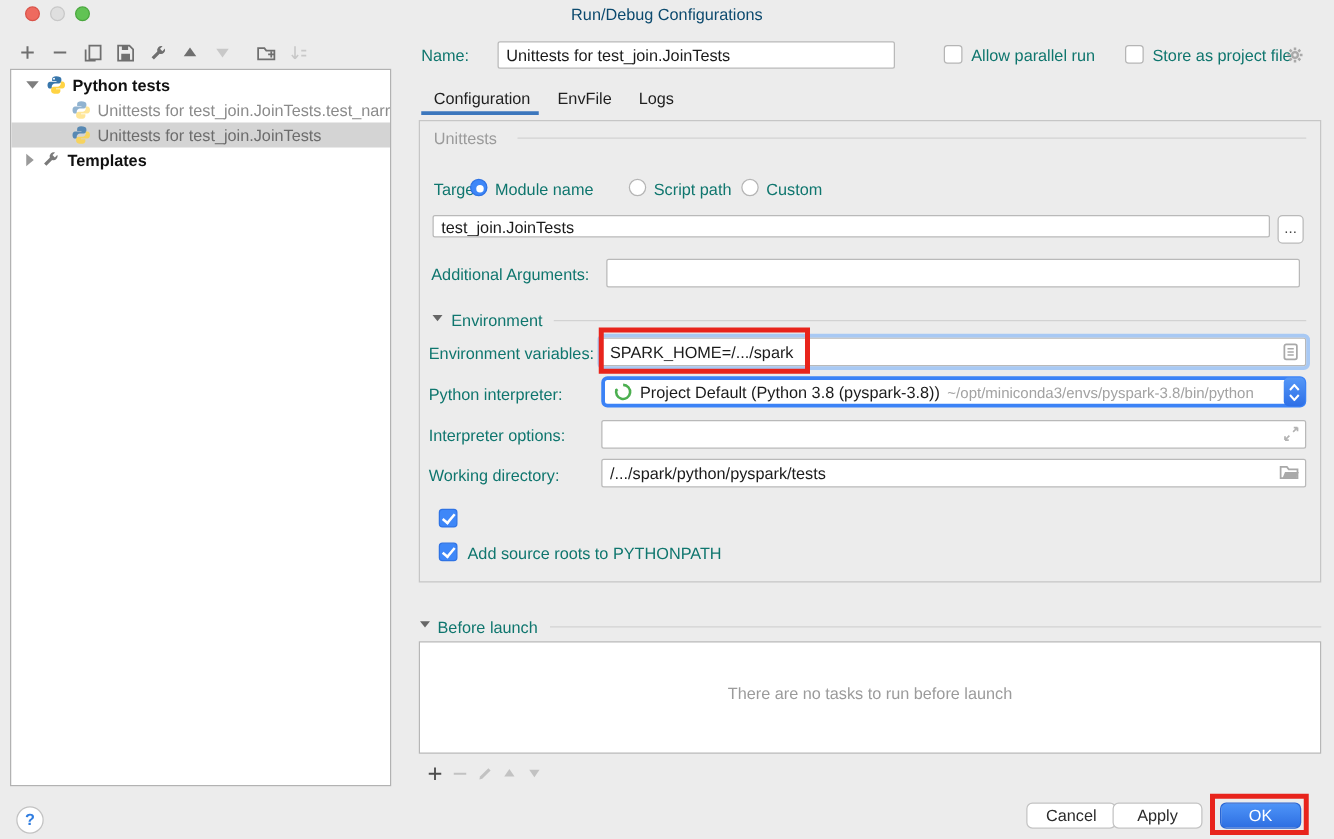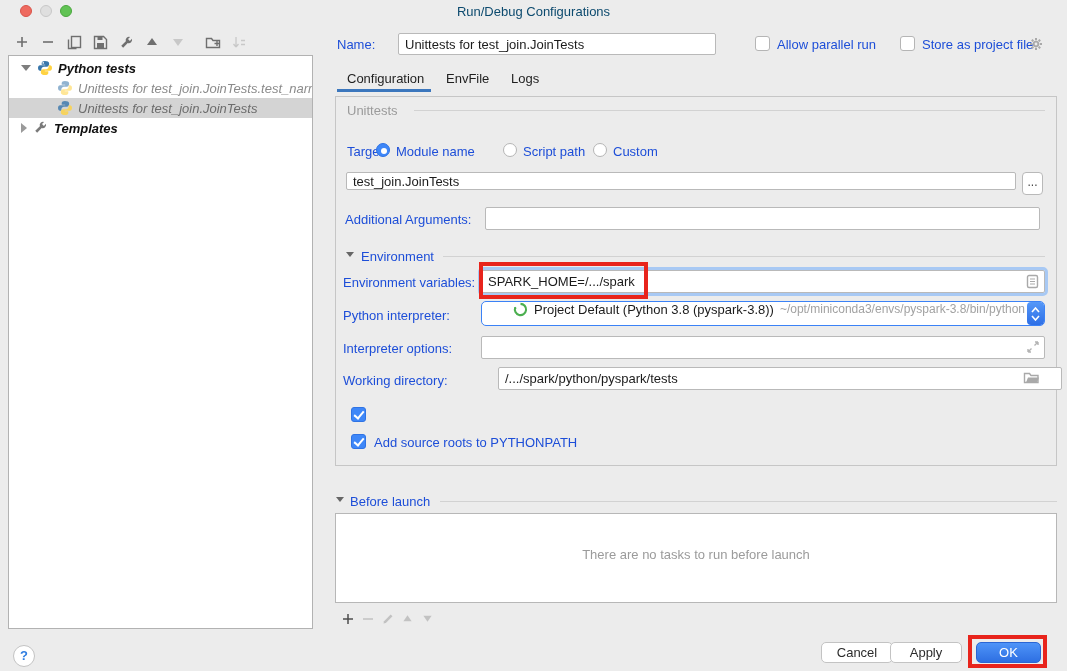--- a/index.html
+++ b/index.html
@@ -17,36 +17,36 @@
   .tl.min   { left:40px; background:#dfdfdf; border:1px solid #c8c8c8; }
   .tl.zoom  { left:60px; background:#61c354; border:1px solid #4aa73e; }
   .title { position:absolute; left:0; right:0; top:4px; text-align:center; color:#0c4a6e; }
 
   
   .side-toolbar { position:absolute; left:14px; top:34px; display:flex; align-items:center; gap:10px; height:16px; }
   .tbi { width:16px; height:16px; display:flex; align-items:center; justify-content:center; }
   .tbi.gap { margin-left:9px; }
   .tree-box {
     position:absolute; left:8px; top:55px; width:305px; height:574px;
-    background:#ffffff; border:1px solid #b2b2b2; overflow:hidden; padding-top:2px;font-style:italic;
+    background:#ffffff; border:1px solid #b2b2b2; overflow:hidden; padding-top:2px;
   }
   .trow { height:20px; display:flex; align-items:center; white-space:nowrap; overflow:hidden; }
   .trow .twisty { width:0; height:0; margin-left:12px; }
   .twisty.down { border-left:5px solid transparent; border-right:5px solid transparent; border-top:6px solid #7e7e7e; }
   .twisty.right { border-top:5px solid transparent; border-bottom:5px solid transparent; border-left:6px solid #9a9a9a; }
   .trow .ticon { width:16px; height:16px; margin-left:6px; flex:0 0 auto; }
   .trow .tlabel { margin-left:5px; }
   .trow.parent .tlabel { font-weight:bold; color:#111; }
   .trow.child { padding-left:42px; }
   .trow.child .tlabel { color:#8b8b8b; }
   .trow.selected { background:#d4d4d4; }
   .trow.selected .tlabel { color:#6c6c6c; }
 
   
-  .lbl { position:absolute; color:#1d4ed8; }
+  .lbl { position:absolute; color:#0f766e; }
   .field {
     position:absolute; background:#fff; border:1px solid #b9b9b9; border-radius:2px;
     font-family:"Liberation Sans", sans-serif; font-size:13px; color:#1b1b1b;
     padding:0 6px; outline:none;
   }
   .cb { position:absolute; width:15px; height:15px; background:#fff; border:1px solid #b5b5b5; border-radius:3px; }
   .cb.checked { background:#3e87f8; border:1px solid #2f73e4; }
   .cb.checked::after {
     content:""; position:absolute; left:4px; top:1px; width:4px; height:8px;
     border:solid #fff; border-width:0 2px 2px 0; transform:rotate(40deg);
@@ -61,22 +61,22 @@
   .sect-line { position:absolute; height:1px; background:#d2d2d2; }
   .sect-title { position:absolute; color:#9b9b9b; }
   .radio { position:absolute; width:14px; height:14px; border-radius:50%; background:#fff; border:1px solid #b5b5b5; }
   .radio.sel { background:#3e87f8; border:1px solid #2f73e4; }
   .radio.sel::after { content:""; position:absolute; left:4px; top:4px; width:6px; height:6px; border-radius:50%; background:#fff; }
   .mini-btn {
     position:absolute; background:#fff; border:1px solid #b9b9b9; border-radius:4px;
     text-align:center; color:#444; font-size:12px; line-height:19px;
   }
   .combo {
-    position:absolute; background:#fff; border:1px solid #3b82f6; border-radius:5px;
-    display:flex; align-items:flex-start; overflow:hidden;padding-left:24px;
+    position:absolute; background:#fff; border:3px solid #3b82f6; border-radius:5px;
+    display:flex; align-items:center; overflow:hidden;
   }
   .combo .ival { margin-left:6px; color:#1b1b1b; white-space:nowrap; }
   .combo .ipath { margin-left:6px; color:#a2a2a2; font-size:12px; white-space:nowrap; }
   .stepper {
     position:absolute; width:17px; height:23px; border-radius:4px;
     background:linear-gradient(#5598f8,#2e6fe6);
     display:flex; flex-direction:column; align-items:center; justify-content:center; gap:2px;
   }
   .focus-ring { outline:3px solid #a8c9f4; }
   .inline-icon { position:absolute; width:16px; height:16px; }
@@ -281,21 +281,21 @@
 
   <div class="lbl" style="left:343px; top:341px;">Interpreter options:</div>
   <input class="field" style="left: 481px; top: 336px; width: 564px; height: 23px;" value="">
   <div class="inline-icon" style="left:1026px; top:340px;">
     <svg width="14" height="14" viewBox="0 0 14 14">
         <path d="M8.5 5.5 12 2M12 2H9M12 2v3M5.5 8.5 2 12M2 12h3M2 12V9" fill="none" stroke="#b3b3b3" stroke-width="1.4"></path>
       </svg>
   </div>
 
   <div class="lbl" style="left:343px; top:373px;">Working directory:</div>
-  <input class="field" style="left: 481px; top: 367px; width: 564px; height: 23px; margin-left: 17px;" value="/.../spark/python/pyspark/tests">
+  <input class="field" style="left: 481px; top: 367px; width: 564px; height: 23px;" value="/.../spark/python/pyspark/tests">
   <div class="inline-icon" style="left:1023px; top:371px;">
     <svg width="17" height="14" viewBox="0 0 17 14">
         <path d="M1.5 2.5h5l1.5 2h7v7h-13.5z" fill="none" stroke="#a9a9a9" stroke-width="1.4"></path>
         <path d="M3 11.5 5 6.5h11L14 11.5z" fill="#a9a9a9"></path>
       </svg>
   </div>
 
   <div class="cb checked" style="left:351px; top:407px;"></div>
   <div class="cb checked" style="left:351px; top:434px;"></div>
   <div class="lbl" style="left:374px; top:435px;">Add source roots to PYTHONPATH</div>

